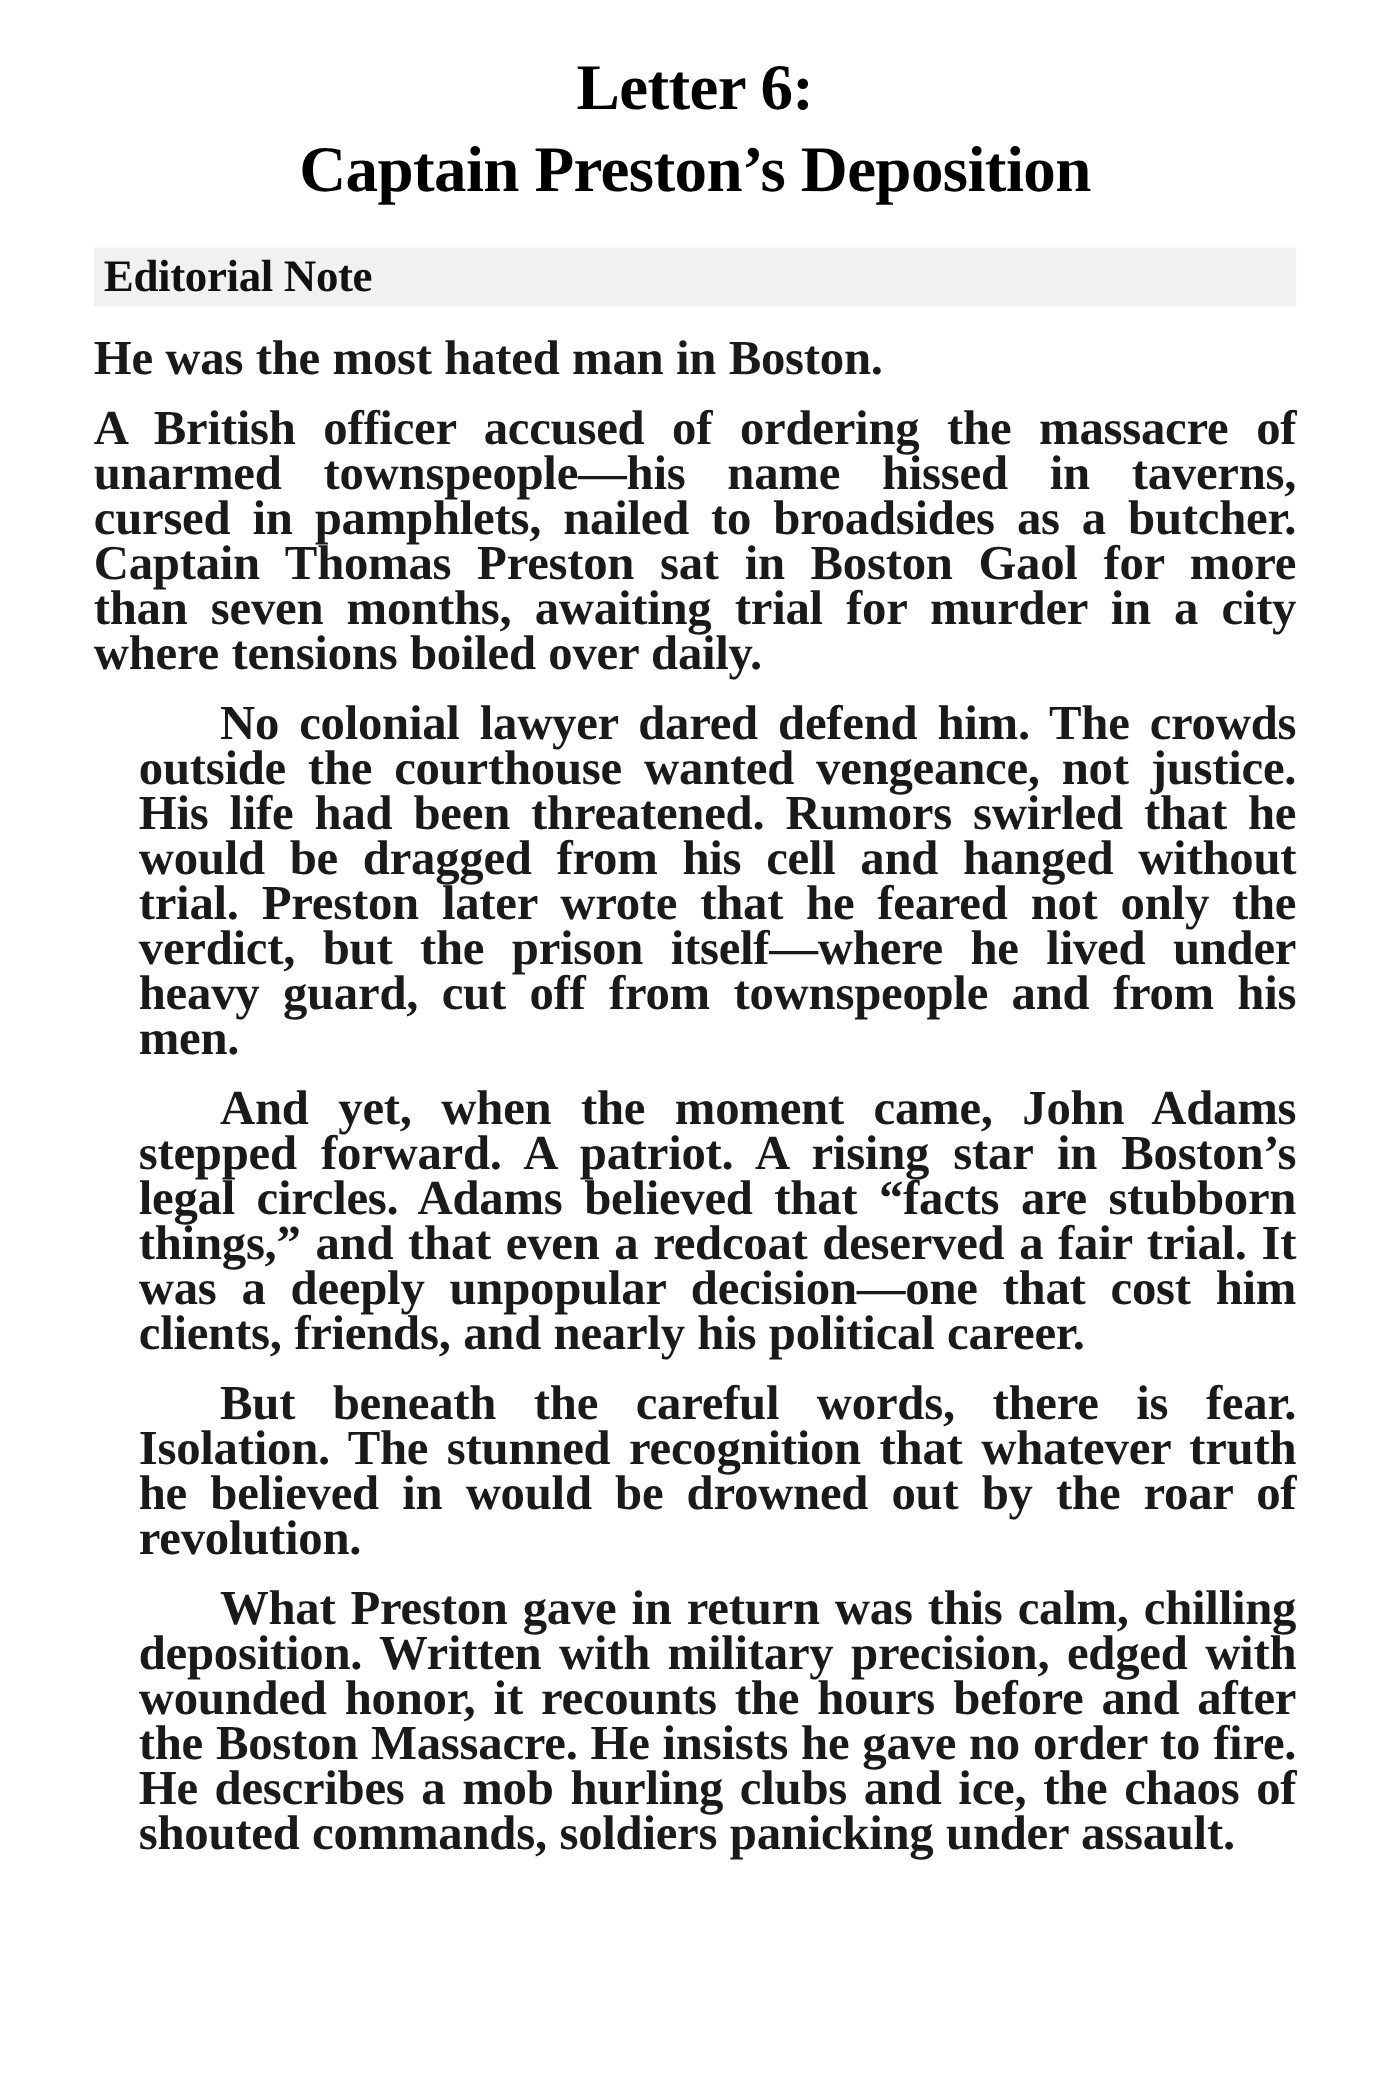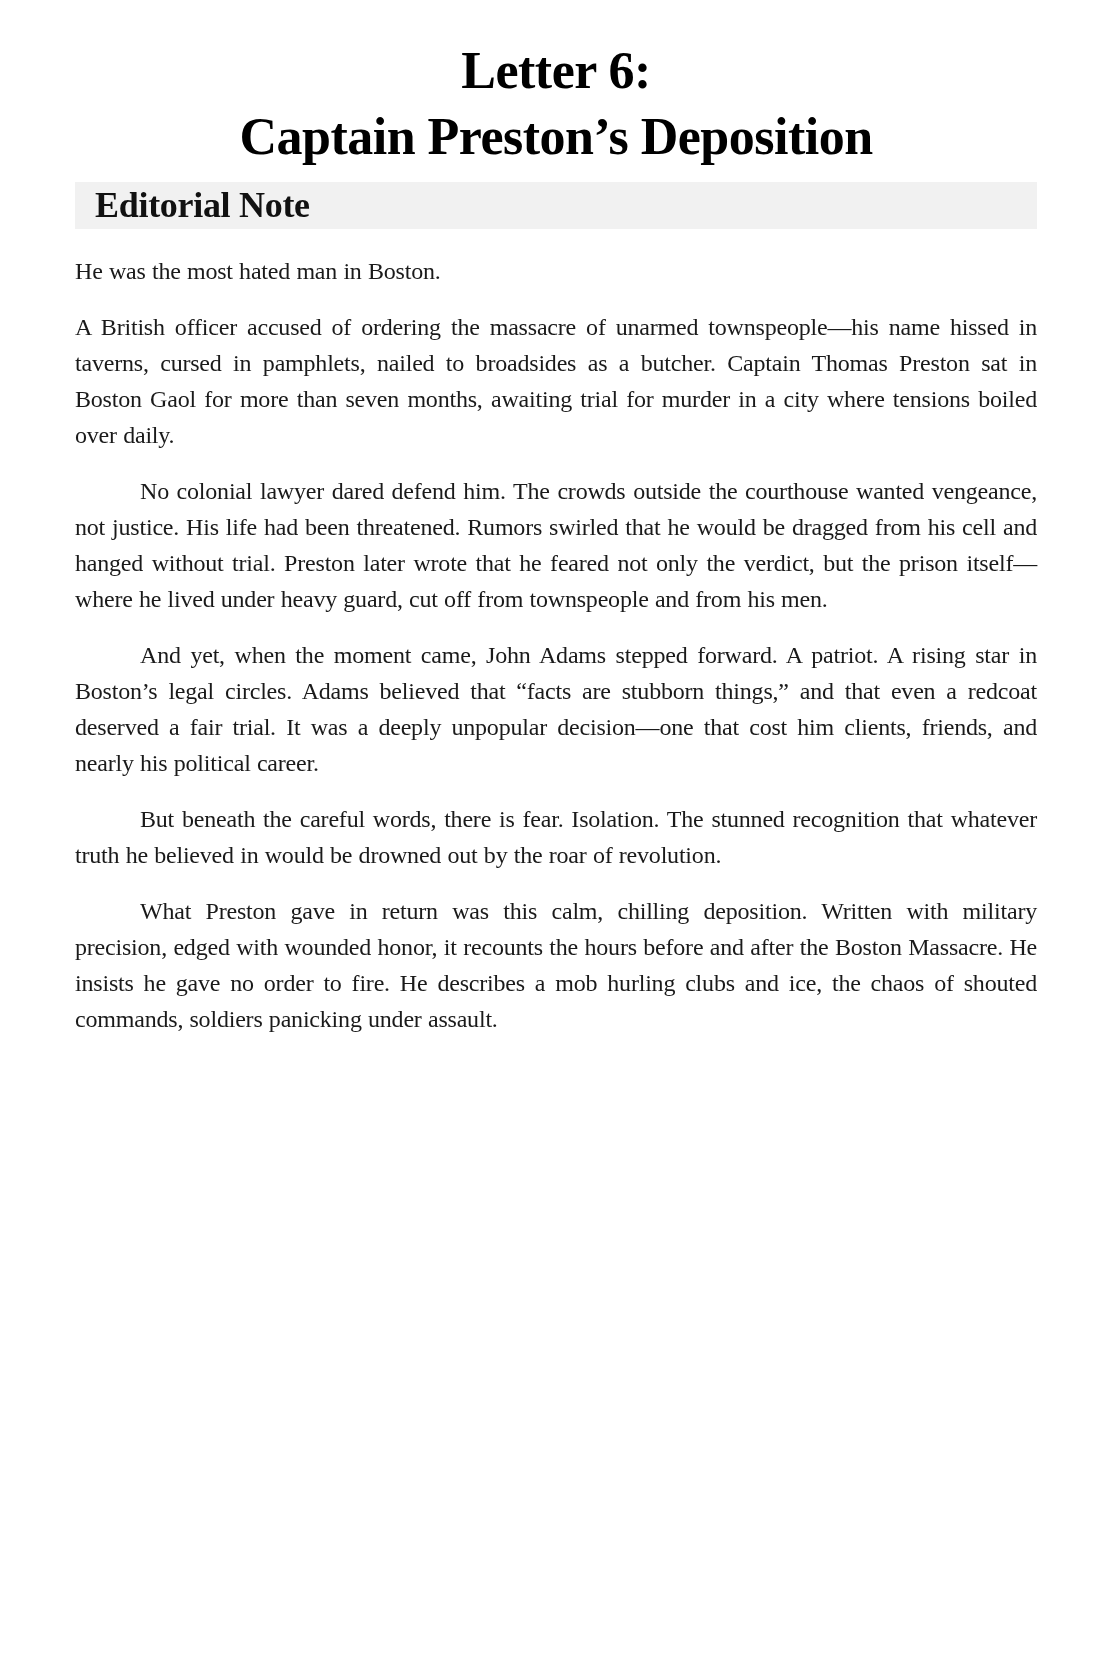--- a/index.html
+++ b/index.html
@@ -13,52 +13,54 @@
     height: 1667px;
     box-sizing: border-box;
     margin: 0 auto;
     padding: 38px 75px 0 75px;
     background: var(--page-bg, #ffffff);
     color: var(--text-color, #1a1a1a);
     font-family: "Liberation Serif", "DejaVu Serif", serif;
     overflow: hidden;
   }
   .doc-title {
-    margin: 0 0 12px 0;
+    margin: 0 0 28px 0;
     text-align: center;
     font-size: 52px;
     line-height: 66px;
     font-weight: bold;
     color: #000000;
     letter-spacing: -0.5px;
   }
   .doc-title .title-line {
     display: block;
   }
   .section-heading {
     display: block;
     margin: 0 0 24px 0;
     background: var(--band-bg, #f1f1f1);
     font-size: 36px;
     line-height: 47px;
     font-weight: bold;
     color: #111111;
-    padding: 0 20px;
+    padding: 0 8px;
     letter-spacing: -0.3px;
   }
   .body-text p {
     margin: 0 0 20px 0;
-    font-size: 24px;
+    font-size: 39px;
     line-height: 36px;
     text-align: justify;
     letter-spacing: -0.2px;
     word-spacing: 0.5px;
+    font-weight: bold;
   }
   .body-text p.indent {
     text-indent: 65px;
+    margin-left: 36px;
   }
 </style>
 </head>
 <body>
 
 <div class="page" style="--page-bg: #ffffff; --text-color: #1a1a1a; --band-bg: #f1f1f1;">
 
   <h1 class="doc-title">
     <span class="title-line">Letter 6:</span>
     <span class="title-line">Captain Preston’s Deposition</span>

